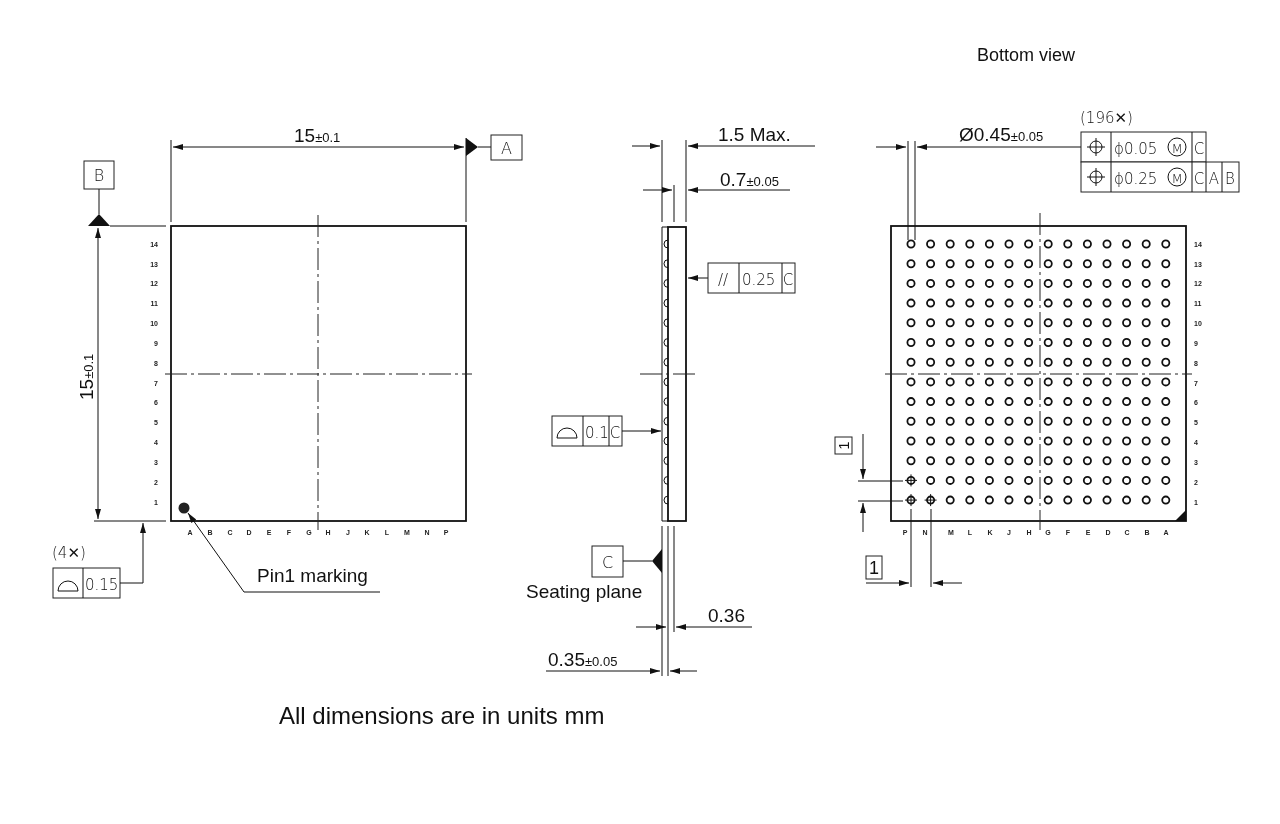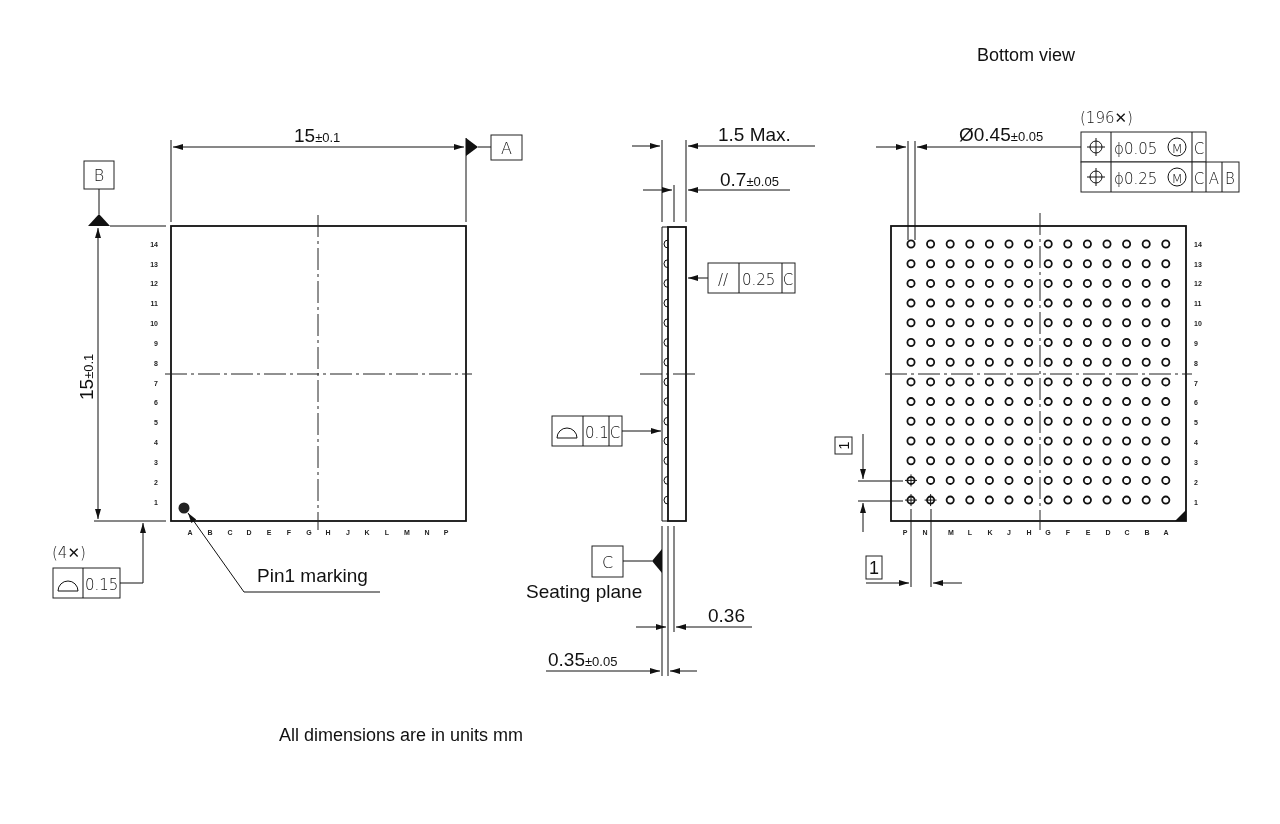--- a/index.html
+++ b/index.html
@@ -6,21 +6,21 @@
   body { width: 1280px; height: 824px; overflow: hidden; position: relative; font-family: "Liberation Sans", sans-serif; }
   svg { position: absolute; left: 0; top: 0; }
   .t { font-family: "Liberation Sans", sans-serif; fill: #111; }
   .tn { font-family: "DejaVu Sans", sans-serif; fill: #111; font-weight: 300; }
   .ln { stroke: #111; fill: none; stroke-width: 1; }
   .lnb { stroke: #111; fill: none; stroke-width: 1.8; }
   .cl { stroke: #222; fill: none; stroke-width: 1; stroke-dasharray: 22 4 3 4; }
   .ball { stroke: #111; fill: #fff; stroke-width: 1.8; }
   .lbl { font-family: "Liberation Sans", sans-serif; font-size: 7px; font-weight: bold; fill: #222; }
   .box { stroke: #222; fill: #fff; stroke-width: 1; }
-  .notes { position: absolute; left: 279px; top: 724px; font-size: 18px; line-height: 22px; color: #111; }
+  .notes { position: absolute; left: 279px; top: 705px; font-size: 24px; line-height: 22px; color: #111; }
 </style>
 </head>
 <body>
 
 <svg width="1280" height="824" viewBox="0 0 1280 824">
   <defs>
     <marker id="arr" viewBox="0 0 10 6" refX="10" refY="3" markerWidth="14" markerHeight="6" orient="auto-start-reverse" markerUnits="userSpaceOnUse">
       <path d="M0,0 L10,3 L0,6 Z" fill="#111"></path>
     </marker>
   </defs>

